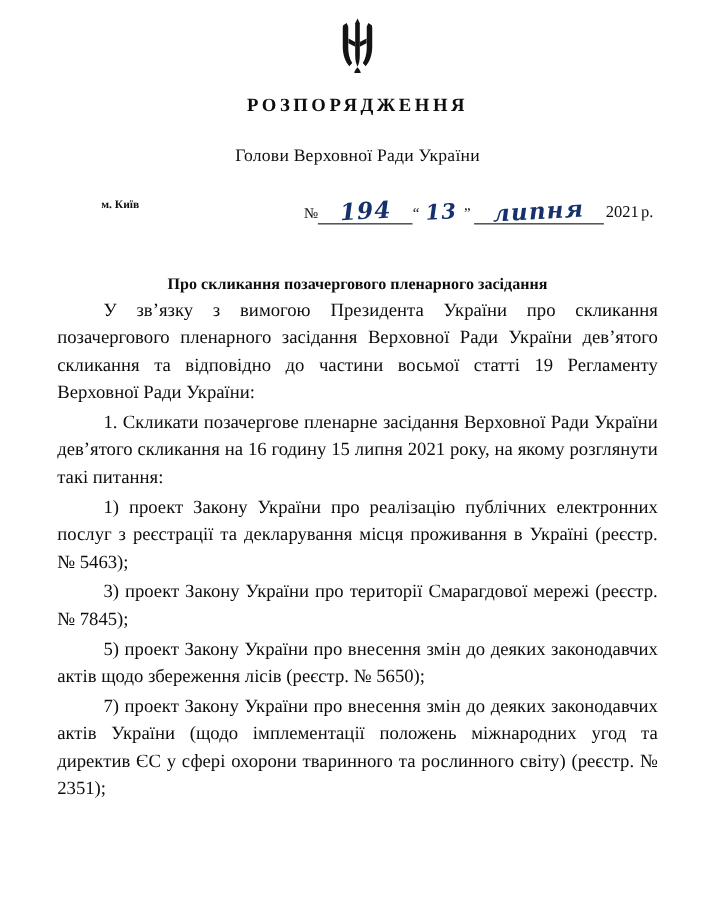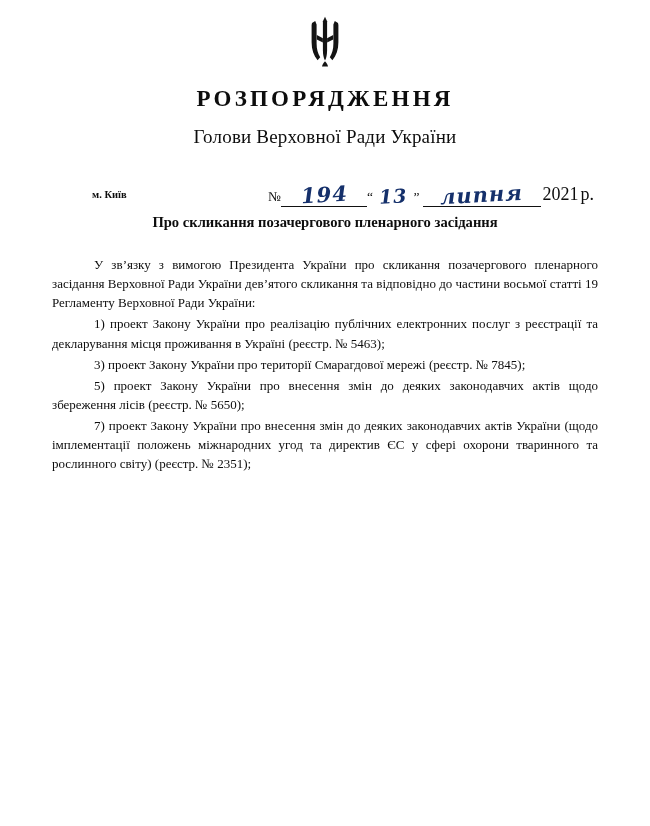--- a/index.html
+++ b/index.html
@@ -27,36 +27,36 @@
     margin-top: 6px;
     height: 58px;
   }
   .emblem {
     display: inline-block;
     width: 34px;
     height: 52px;
   }
   .doc-title {
     text-align: center;
-    font-size: 23px;
+    font-size: 17px;
     font-weight: bold;
     letter-spacing: 3.2px;
     margin-top: 12px;
     font-family: "Liberation Serif", serif;
   }
   .doc-subtitle {
     text-align: center;
-    font-size: 19px;
-    margin-top: 14px;
+    font-size: 16px;
+    margin-top: 27px;
     letter-spacing: 0.2px;
   }
   .meta-row {
     margin-top: 30px;
     display: flex;
-    align-items: center;
+    align-items: flex-start;
     font-size: 13px;
     position: relative;
     height: 34px;
   }
   .meta-city {
     font-size: 10.5px;
     font-weight: bold;
     padding-left: 40px;
     padding-bottom: 2px;
     white-space: nowrap;
@@ -83,49 +83,49 @@
     padding: 0 6px;
   }
   .hand.small {
     font-size: 19px;
   }
   .quote-mark {
     font-size: 13.5px;
     padding-bottom: 2px;
   }
   .meta-year {
-    font-size: 18px;
+    font-size: 15px;
     padding-bottom: 2px;
     margin-left: 2px;
   }
   .underline-no {
     border-bottom: 1.3px solid #111;
     min-width: 86px;
     text-align: center;
     line-height: 1;
     padding-bottom: 1px;
   }
   .underline-date {
     border-bottom: 1.3px solid #111;
     min-width: 118px;
     text-align: center;
     line-height: 1;
     padding-bottom: 1px;
     margin-left: 3px;
   }
   .subject {
+    margin-top: 34px;
     text-align: center;
     font-weight: bold;
     font-size: 14.6px;
     line-height: 1.45;
     padding: 0 24px;
   }
   .body {
-    margin-top: 22px;
-    font-size: 13px;
+    font-size: 17px;
     line-height: 1.47;
     text-align: justify;
   }
   .body p {
     margin: 0 0 2px 0;
     text-indent: 42px;
     text-align: justify;
     text-justify: inter-word;
   }
 </style>
@@ -169,19 +169,20 @@
       <span class="meta-year">р.</span>
     </div>
   </div>
 
   <div class="subject">
     <div>Про скликання позачергового пленарного засідання</div>
   </div>
 
   <div class="body">
     <p>У зв’язку з вимогою Президента України про скликання позачергового пленарного засідання Верховної Ради України дев’ятого скликання та відповідно до частини восьмої статті 19 Регламенту Верховної Ради України:</p>
+    <p>1. Скликати позачергове пленарне засідання Верховної Ради України дев’ятого скликання на 16 годину 15 липня 2021 року, на якому розглянути такі питання:</p>
     <p>1) проект Закону України про реалізацію публічних електронних послуг з реєстрації та декларування місця проживання в Україні (реєстр. № 5463);</p>
     <p>3) проект Закону України про території Смарагдової мережі (реєстр. № 7845);</p>
     <p>5) проект Закону України про внесення змін до деяких законодавчих актів щодо збереження лісів (реєстр. № 5650);</p>
     <p>7) проект Закону України про внесення змін до деяких законодавчих актів України (щодо імплементації положень міжнародних угод та директив ЄС у сфері охорони тваринного та рослинного світу) (реєстр. № 2351);</p>
   </div>
 
 </div>
 
 </body></html>

